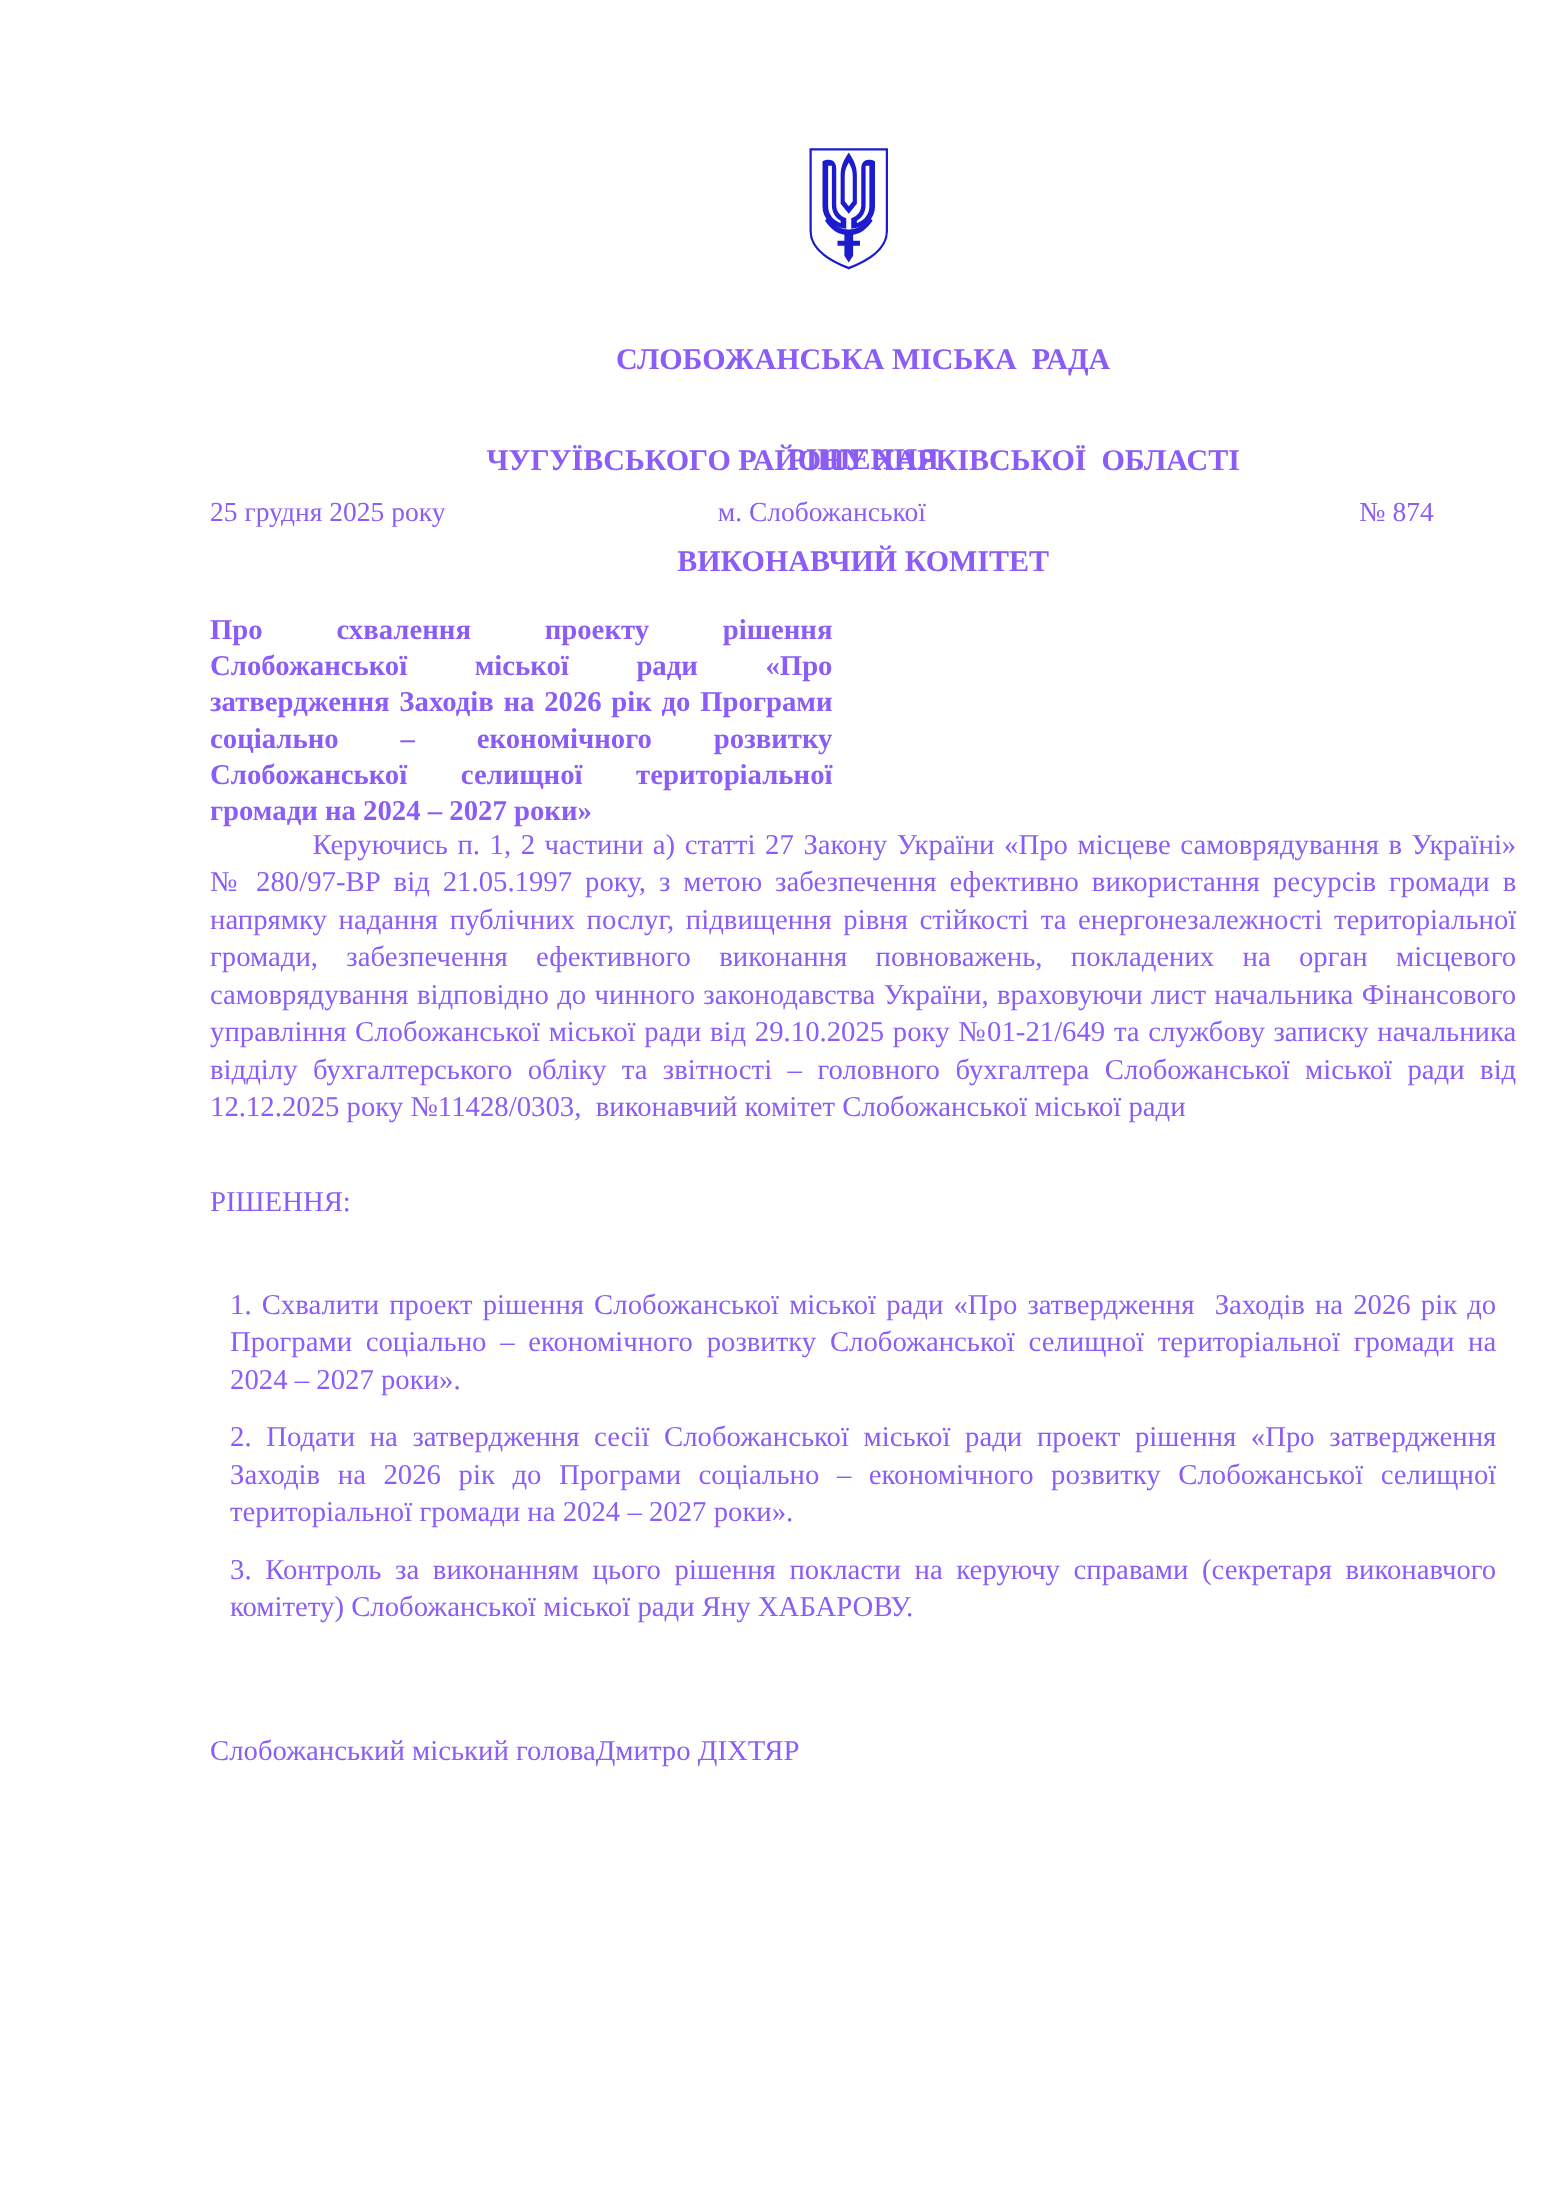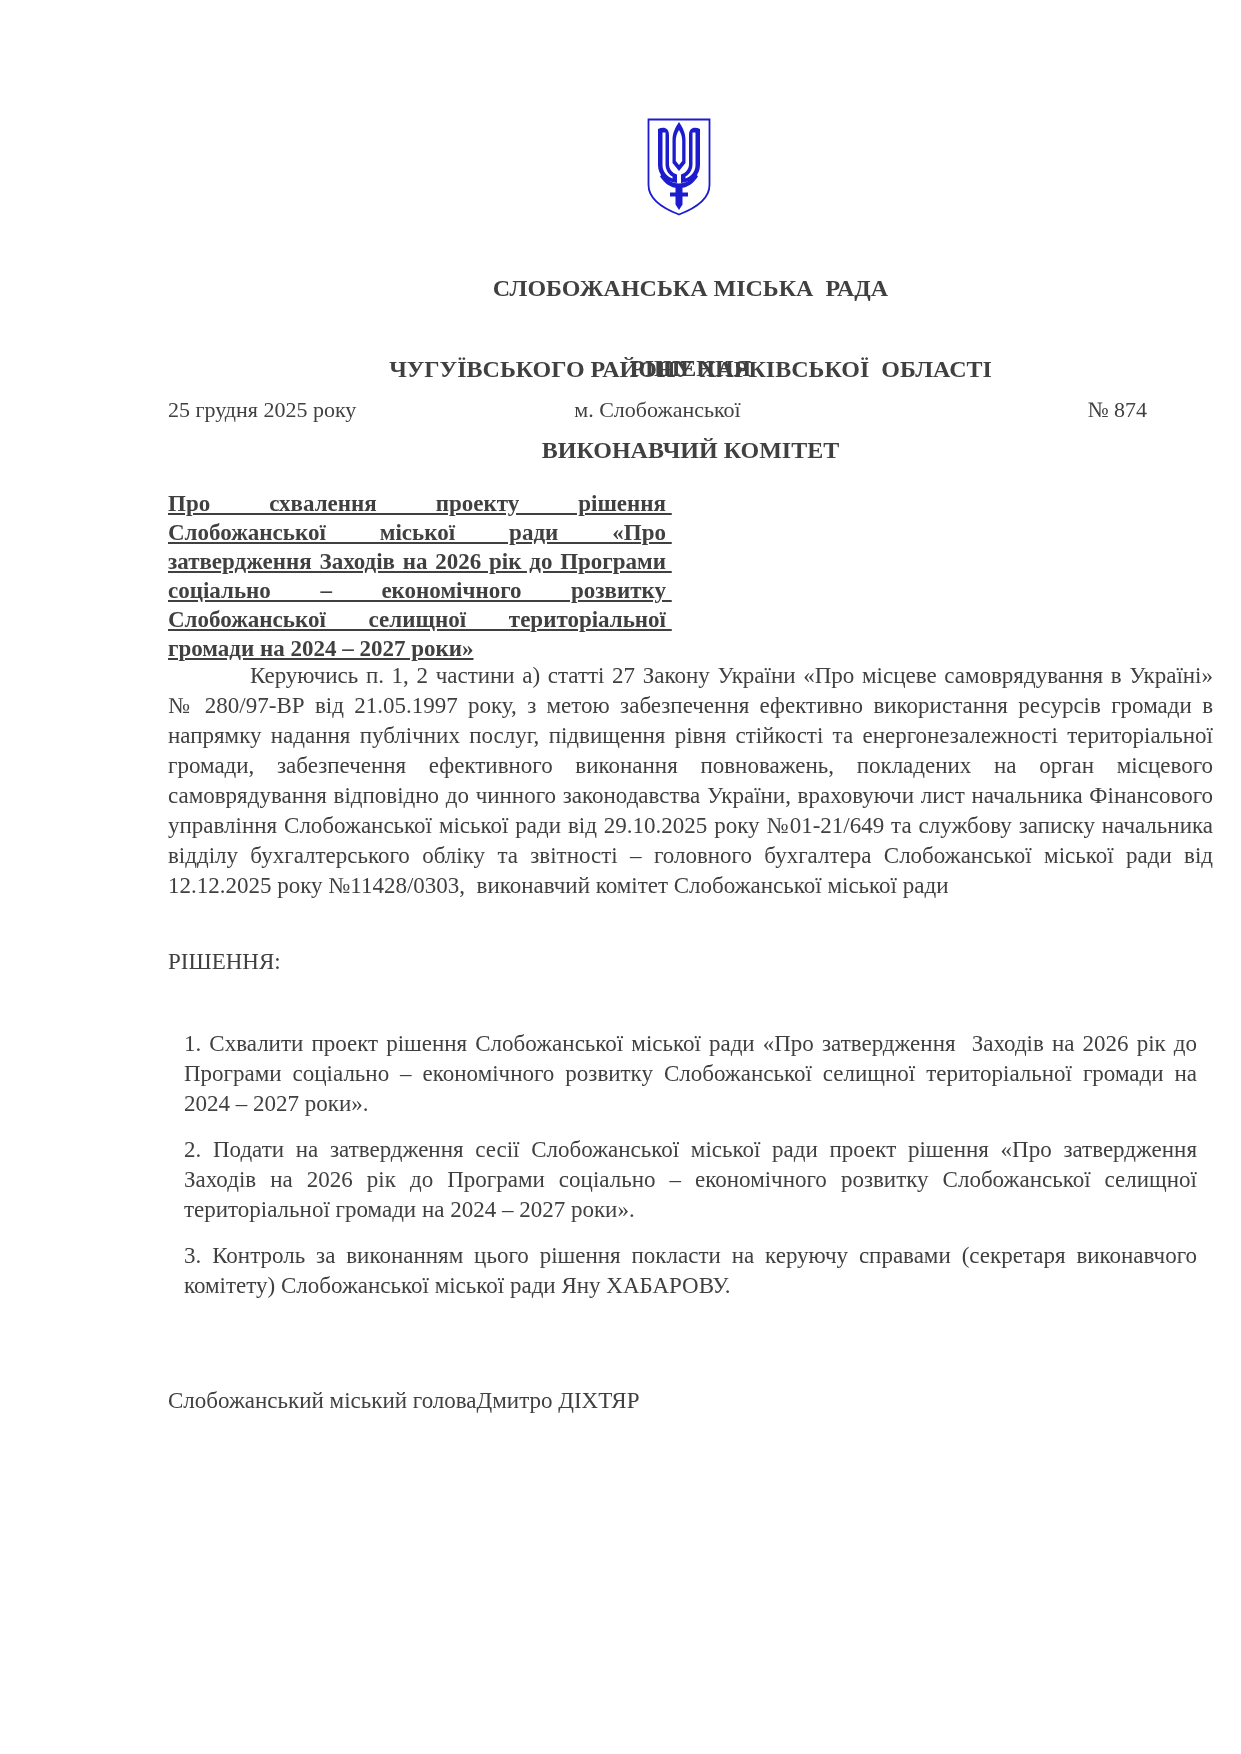--- a/index.html
+++ b/index.html
@@ -1,21 +1,21 @@
 <!DOCTYPE html>
 <html><head>
 <meta charset="utf-8">
 <style>
   html,body{margin:0;padding:0;background:#888;}
   .page{
     position:relative;
     width:1241px;height:1754px;
     background:#ffffff;
     font-family:"Liberation Serif","DejaVu Serif",serif;
-    color:#404040;
+    color:#8b5cf6;
     overflow:hidden;
   }
   .emblem{position:absolute;left:644px;top:116px;width:70px;height:102px;}
   .org-header{
     position:absolute;left:168px;top:221px;width:1045px;
     text-align:center;font-weight:bold;font-size:24px;line-height:27px;
     white-space:pre-wrap;
   }
   .doc-type{
     position:absolute;left:168px;top:341px;width:1045px;
@@ -24,21 +24,21 @@
   .meta-row{
     position:absolute;left:168px;top:397px;width:1045px;
     display:flex;align-items:flex-end;font-size:22px;
   }
   .meta-row .cell{flex:1;}
   .meta-cell-place{text-align:center;}
   .meta-cell-number{text-align:right;padding-right:66px;box-sizing:border-box;}
   .subject{
     position:absolute;left:168px;top:489px;width:498px;
     font-weight:bold;font-size:23px;line-height:29px;
-    text-align:justify;text-justify:inter-word;white-space:pre-wrap;text-decoration:underline;
+    text-align:justify;text-justify:inter-word;white-space:pre-wrap;
   }
   .preamble{
     position:absolute;left:168px;top:661px;width:1045px;
     font-size:23px;line-height:30px;
     text-align:justify;text-justify:inter-word;
     text-indent:82px;white-space:pre-wrap;
   }
   .resolved{
     position:absolute;left:168px;top:949px;
     font-size:23px;

